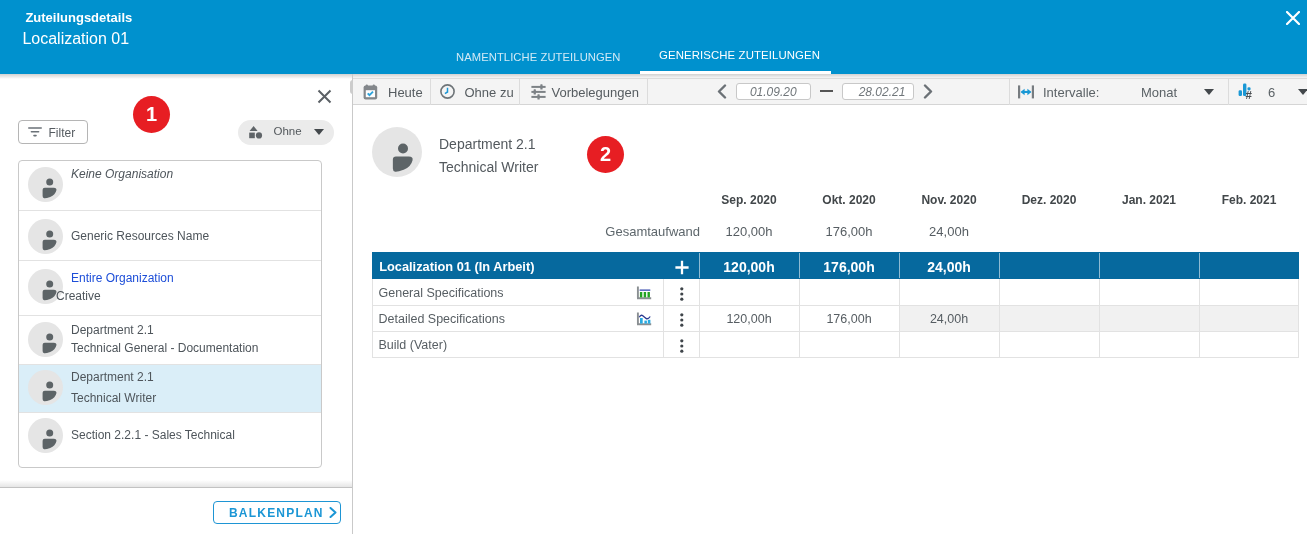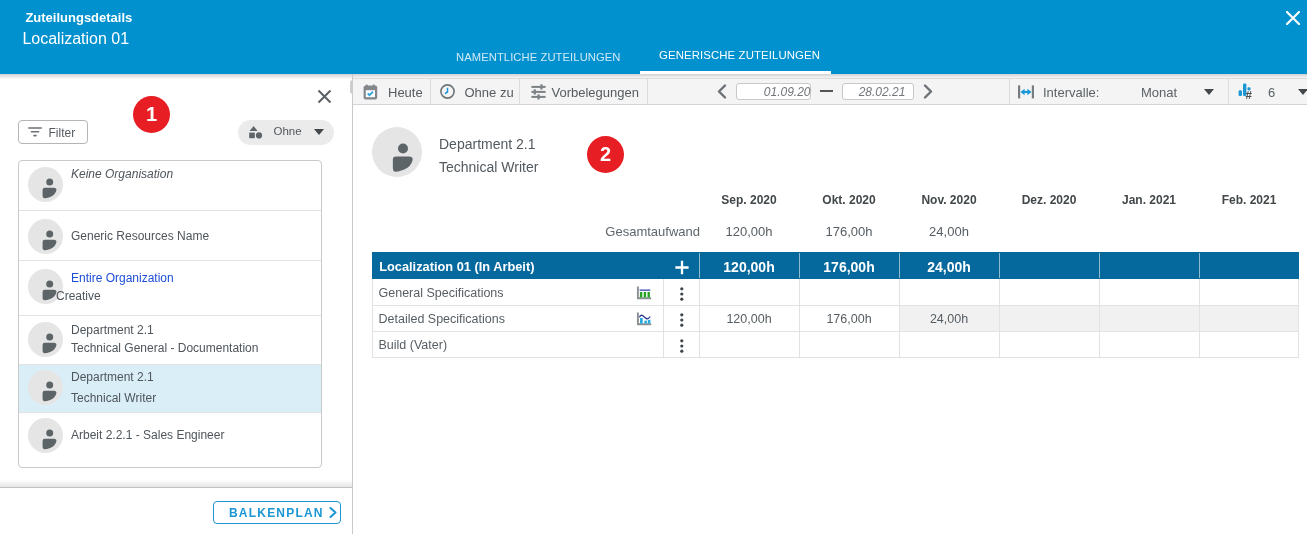--- a/index.html
+++ b/index.html
@@ -98,21 +98,21 @@
   </svg>
 
 <div class="txt" style="left:71px;top:166.5px;font-size:12px;color:#4e555b;font-style:italic;">Keine Organisation</div>
 <div class="txt" style="left:71px;top:228.5px;font-size:12px;color:#4e555b;">Generic Resources Name</div>
 <div class="txt" style="left:71px;top:270.5px;font-size:12px;color:#1d4ed8;">Entire Organization</div>
 <div class="txt" style="left:56px;top:289px;font-size:12px;color:#4e555b;">Creative</div>
 <div class="txt" style="left:71px;top:322.5px;font-size:12px;color:#4e555b;">Department 2.1</div>
 <div class="txt" style="left:71px;top:340.5px;font-size:12px;color:#4e555b;">Technical General - Documentation</div>
 <div class="txt" style="left:71px;top:369.5px;font-size:12px;color:#4e555b;">Department 2.1</div>
 <div class="txt" style="left:71px;top:390.5px;font-size:12px;color:#4e555b;">Technical Writer</div>
-<div class="txt" style="left:71px;top:428.3px;font-size:12px;color:#4e555b;">Arbeit 2.2.1 - Sales Engineer</div>
+<div class="txt" style="left:71px;top:428.3px;font-size:12px;color:#4e555b;">Section 2.2.1 - Sales Technical</div>
 
 <div class="abs" style="left:0;top:480px;width:352px;height:7px;background:linear-gradient(to bottom,rgba(0,0,0,0),rgba(0,0,0,0.10));"></div>
 <div class="abs" style="left:0;top:487px;width:352px;height:1px;background:#c2c2c2;"></div>
 <div class="abs" style="left:213px;top:500.5px;width:128px;height:23px;border:1px solid #1e95d4;border-radius:4px;"></div>
 <div class="txt" style="left:229px;top:505.5px;font-size:12px;font-weight:bold;letter-spacing:1.2px;color:#1b96d5;">BALKENPLAN</div>
 <svg class="abs" style="left:329px;top:506.5px;" width="8" height="11" viewBox="0 0 8 11">
     <path d="M1.5 1 L6.5 5.5 L1.5 10" stroke="#1b96d5" stroke-width="2" fill="none" stroke-linecap="round" stroke-linejoin="round"></path>
   </svg>
 
 <div class="abs" style="left:351.5px;top:74px;width:1px;height:460px;background:#c9c9c9;"></div>
@@ -149,21 +149,21 @@
       <rect x="0.4" y="11.9" width="14.2" height="2"></rect>
       <rect x="6.4" y="10.3" width="2.3" height="5.2" rx="0.6"></rect>
     </g>
   </svg>
 <div class="txt" style="left:551.5px;top:85px;font-size:13px;color:#565c60;">Vorbelegungen</div>
 
 <svg class="abs" style="left:717px;top:84px;" width="10" height="15" viewBox="0 0 10 15">
     <path d="M8 1.5 L2 7.5 L8 13.5" stroke="#6b7176" stroke-width="2.4" fill="none" stroke-linecap="round" stroke-linejoin="round"></path>
   </svg>
 <div class="abs" style="left:736px;top:82.5px;width:74.5px;height:17px;background:#fff;border:1px solid #c8c8c8;border-radius:3px;"></div>
-<div class="txt" style="left:736px;top:85px;width:74.5px;text-align:right;font-size:12px;font-style:italic;color:#70767a;">01.09.20</div>
+<div class="txt" style="left:736px;top:85px;width:74.5px;text-align:center;font-size:12px;font-style:italic;color:#70767a;">01.09.20</div>
 <div class="abs" style="left:820px;top:90px;width:13px;height:2px;background:#555;"></div>
 <div class="abs" style="left:842px;top:82.5px;width:72px;height:17px;background:#fff;border:1px solid #c8c8c8;border-radius:3px;"></div>
 <div class="txt" style="left:842px;top:85px;width:80px;text-align:center;font-size:12px;font-style:italic;color:#70767a;">28.02.21</div>
 <svg class="abs" style="left:922.5px;top:84px;" width="10" height="15" viewBox="0 0 10 15">
     <path d="M2 1.5 L8 7.5 L2 13.5" stroke="#6b7176" stroke-width="2.4" fill="none" stroke-linecap="round" stroke-linejoin="round"></path>
   </svg>
 
 <svg class="abs" style="left:1017px;top:85px;" width="18" height="14" viewBox="0 0 18 14">
     <rect x="1" y="0.4" width="2.2" height="13" fill="#777c80"></rect>
     <rect x="14.8" y="0.4" width="2.2" height="13" fill="#777c80"></rect>

